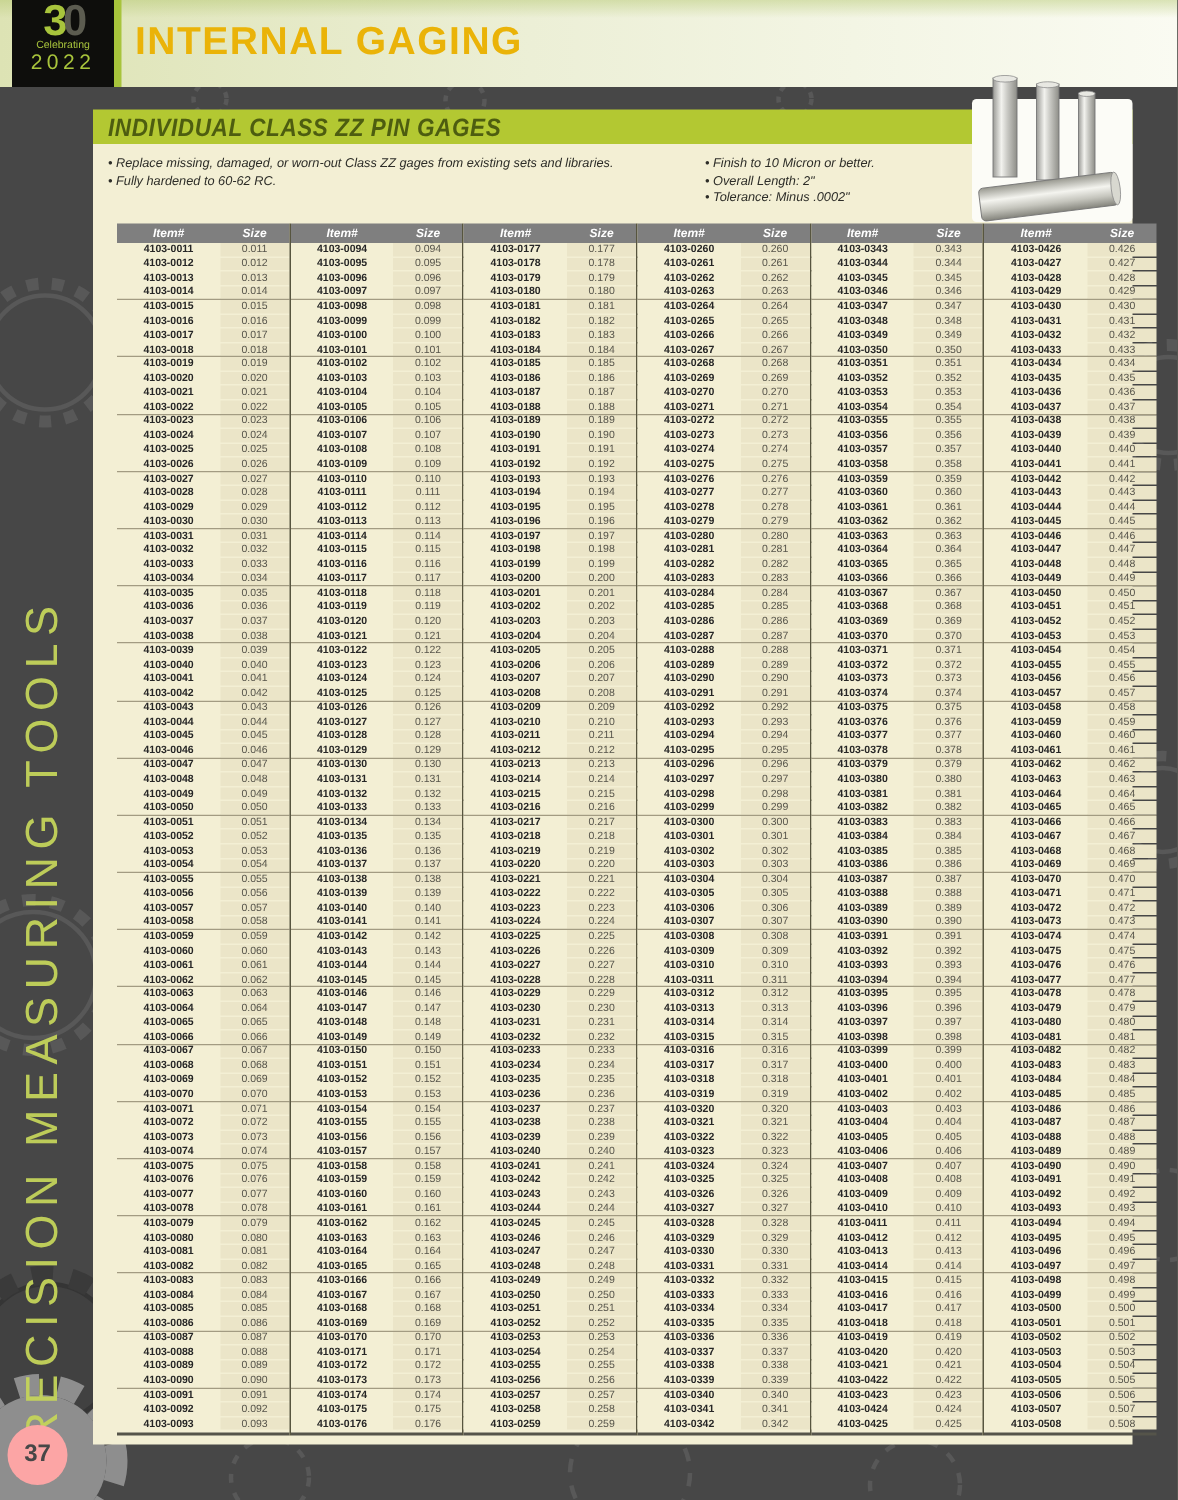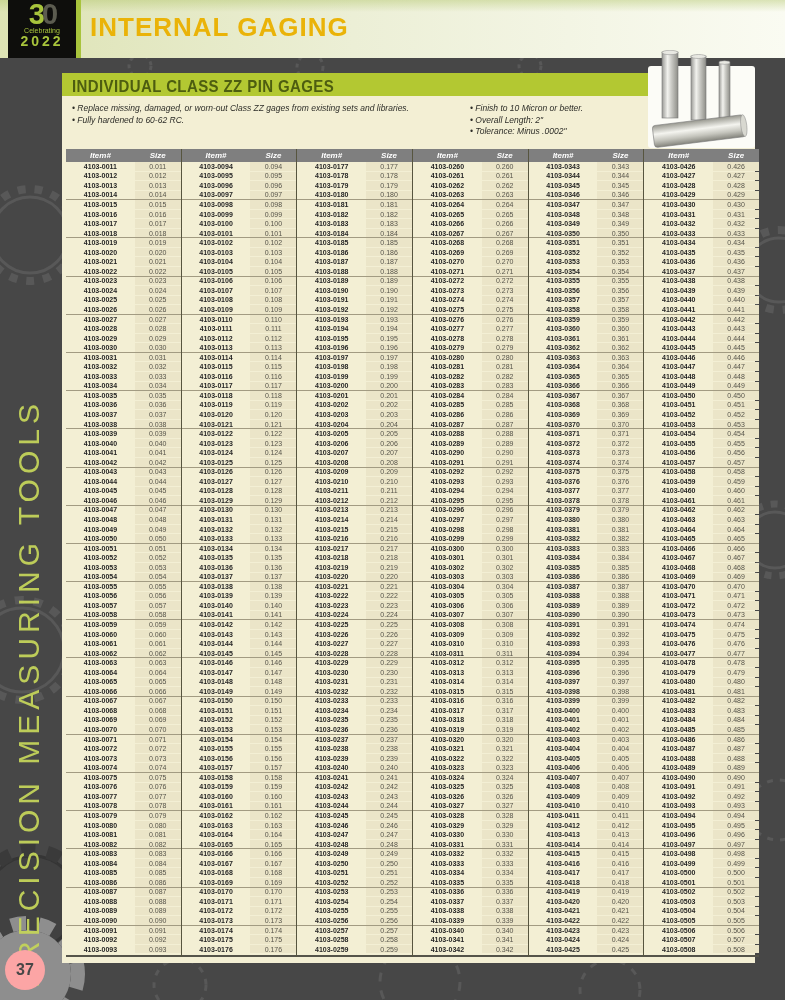--- a/index.html
+++ b/index.html
@@ -10,39 +10,39 @@
   
   .top-band{position:absolute;left:0;top:0;width:785px;height:58px;
             background:linear-gradient(90deg,#dde3b4 0%,#ecefd6 45%,#fafbf2 100%);}
   .top-band::after{content:"";position:absolute;left:0;top:0;width:100%;height:12px;
             background:linear-gradient(180deg,rgba(178,198,108,.45),rgba(178,198,108,0));}
   .logo{position:absolute;left:8px;top:0;width:68px;height:58px;background:#0e0e0c;
         text-align:center;color:#a8c43c;}
   .logo .big{font-size:29px;font-weight:bold;line-height:26px;letter-spacing:-3px;margin-top:1px;}
   .logo .big .d0{color:#5c5c50;}
   .logo .cel{font-size:7px;line-height:7px;color:#a8c43c;}
-  .logo .year{font-size:14px;font-weight:bold;line-height:14px;letter-spacing:3px;color:#a8c43c;}
+  .logo .year{font-size:14px;font-weight:normal;line-height:14px;letter-spacing:3px;color:#a8c43c;}
   .green-divider{position:absolute;left:76px;top:0;width:5px;height:58px;background:#a8c43c;}
   .page-title{position:absolute;left:90px;top:12px;font-size:26px;font-weight:bold;
               color:#eab308;letter-spacing:1px;}
   
-  .section-bar{position:absolute;left:62px;top:73px;width:693px;height:23px;background:#b3c832;}
+  .section-bar{position:absolute;left:62px;top:73px;width:693px;height:23px;background:#b3c832;font-style:italic;}
   .section-title{margin:3px 0 0 10px;font-size:15px;font-weight:bold;color:#4d5d10;
                  letter-spacing:.4px;transform:scaleY(1.12);transform-origin:left top;}
   
   .content-box{position:absolute;left:62px;top:96px;width:693px;height:867px;background:#f3efd4;}
   .bullets{position:absolute;top:7px;margin:0;padding:0;list-style:none;
            font-size:8.5px;line-height:11.5px;color:#2d2d28;font-style:italic;}
   .bullets.left{left:10px;width:385px;}
   .bullets.right{left:408px;width:200px;}
   .bullets li::before{content:"• ";color:#2d2d28;}
   
   .pins{position:absolute;left:645px;top:50px;width:113px;height:100px;}
   
-  .gage-table{position:absolute;left:4px;top:53px;width:693px;height:808px;display:flex;}
+  .gage-table{position:absolute;left:16px;top:53px;width:693px;height:808px;display:flex;}
   .paircol{flex:1;display:flex;flex-direction:column;min-width:0;}
   .paircol + .paircol{border-left:1px solid #57553f;}
   .pc-header{height:13px;background:#7f7f7f;display:flex;align-items:center;
              color:#ffffff;font-weight:bold;font-style:italic;font-size:8px;}
   .pc-header .h-item{width:60%;text-align:center;}
   .pc-header .h-size{width:40%;text-align:center;}
   .pc-body{flex:1;display:flex;flex-direction:column;border-bottom:2px solid #55544a;}
   .row{flex:1;display:flex;border-bottom:1px solid transparent;min-height:0;}
   .row.g{border-bottom-color:#a29b82;}
   .c-item{width:60%;background:#f3efd4;color:#262626;font-weight:bold;font-size:7px;

